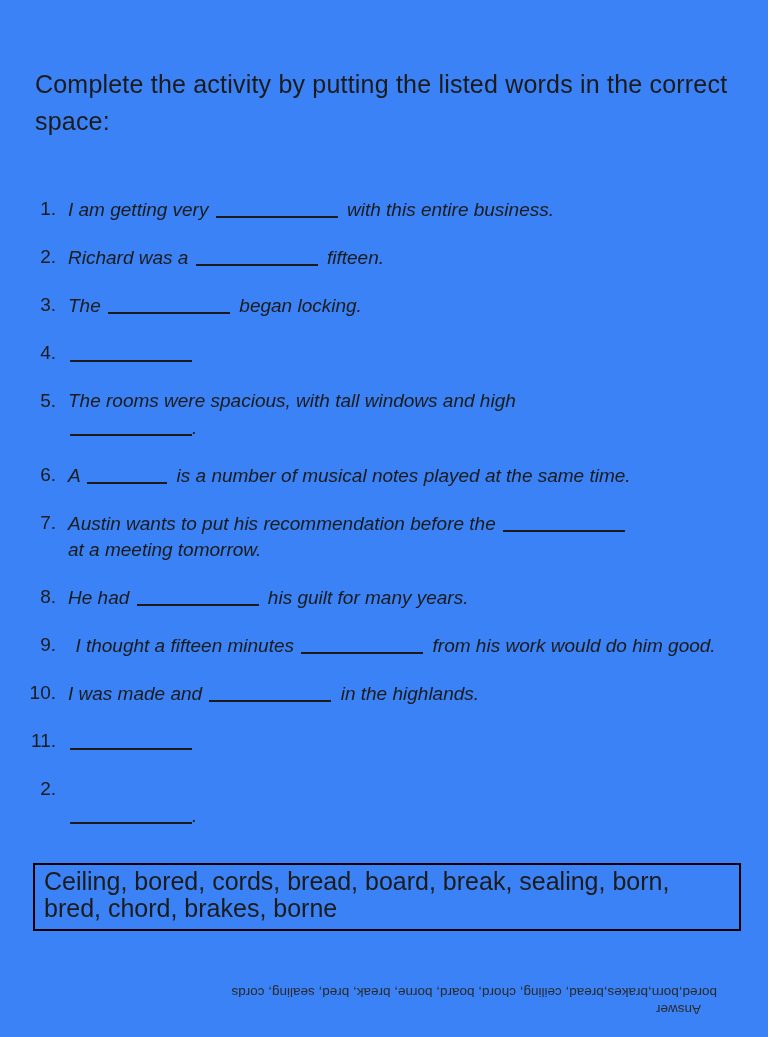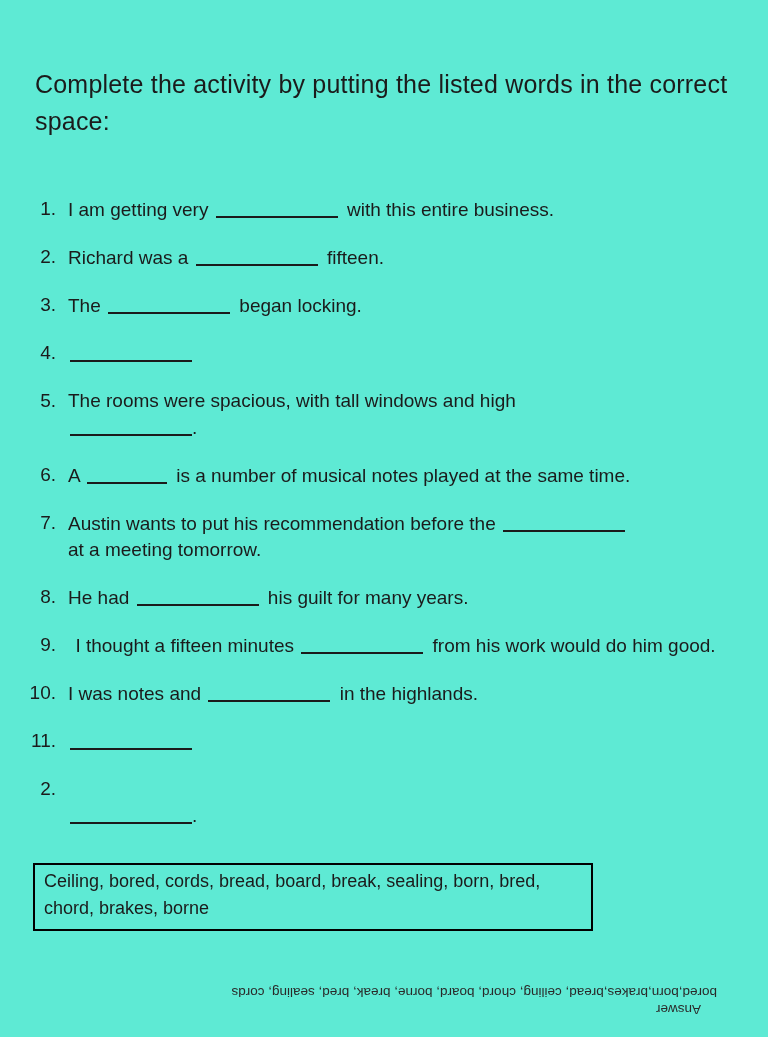--- a/index.html
+++ b/index.html
@@ -11,21 +11,21 @@
     width: 768px;
     height: 1037px;
     position: relative;
     font-family: "Liberation Sans", sans-serif;
     color: #1b1b1b;
     overflow: hidden;
   }
   .page {
     position: absolute;
     inset: 0;
-    background: #5eead4;
+    background: #3b82f6;
   }
   .title {
     margin: 66px 20px 0 35px;
     max-width: 712px;
     font-size: 25px;
     line-height: 37px;
     letter-spacing: 0.2px;
   }
   .items {
     margin-top: 56px;
@@ -39,20 +39,21 @@
     align-items: flex-start;
     margin-bottom: 21px;
   }
   .num {
     flex: 0 0 36px;
     text-align: right;
     margin-right: 12px;
   }
   .content {
     flex: 1 1 auto;
+    font-style: italic;
   }
   .content.narrow {
     max-width: 655px;
     text-align: center;
   }
   .blank {
     display: inline-block;
     width: 122px;
     height: 20px;
     border-bottom: 2px solid #1b1b1b;
@@ -67,24 +68,24 @@
   }
   .blank-line {
     display: block;
   }
   .blank-line.spaced {
     margin-top: 26px;
   }
   .word-bank {
     box-sizing: border-box;
     margin: 34px 0 0 33px;
-    width: 560px;
+    width: 708px;
     border: 2px solid #000000;
     padding: 3px 9px 7px 9px;
-    font-size: 18px;
+    font-size: 25px;
     line-height: 27px;
   }
   .answer {
     position: absolute;
     left: 183px;
     top: 984px;
     width: 534px;
     transform: rotate(180deg);
     font-size: 13.5px;
     line-height: 17px;
@@ -182,21 +183,21 @@
       <div class="content narrow">
         <span>I thought a fifteen minutes</span>
         <span class="blank"></span>
         <span>from his work would do him good.</span>
       </div>
     </div>
 
     <div class="item">
       <span class="num">10.</span>
       <div class="content">
-        <span>I was notes and</span>
+        <span>I was made and</span>
         <span class="blank"></span>
         <span>in the highlands.</span>
       </div>
     </div>
 
     <div class="item">
       <span class="num">11.</span>
       <div class="content">
         <span class="blank"></span>
       </div>

